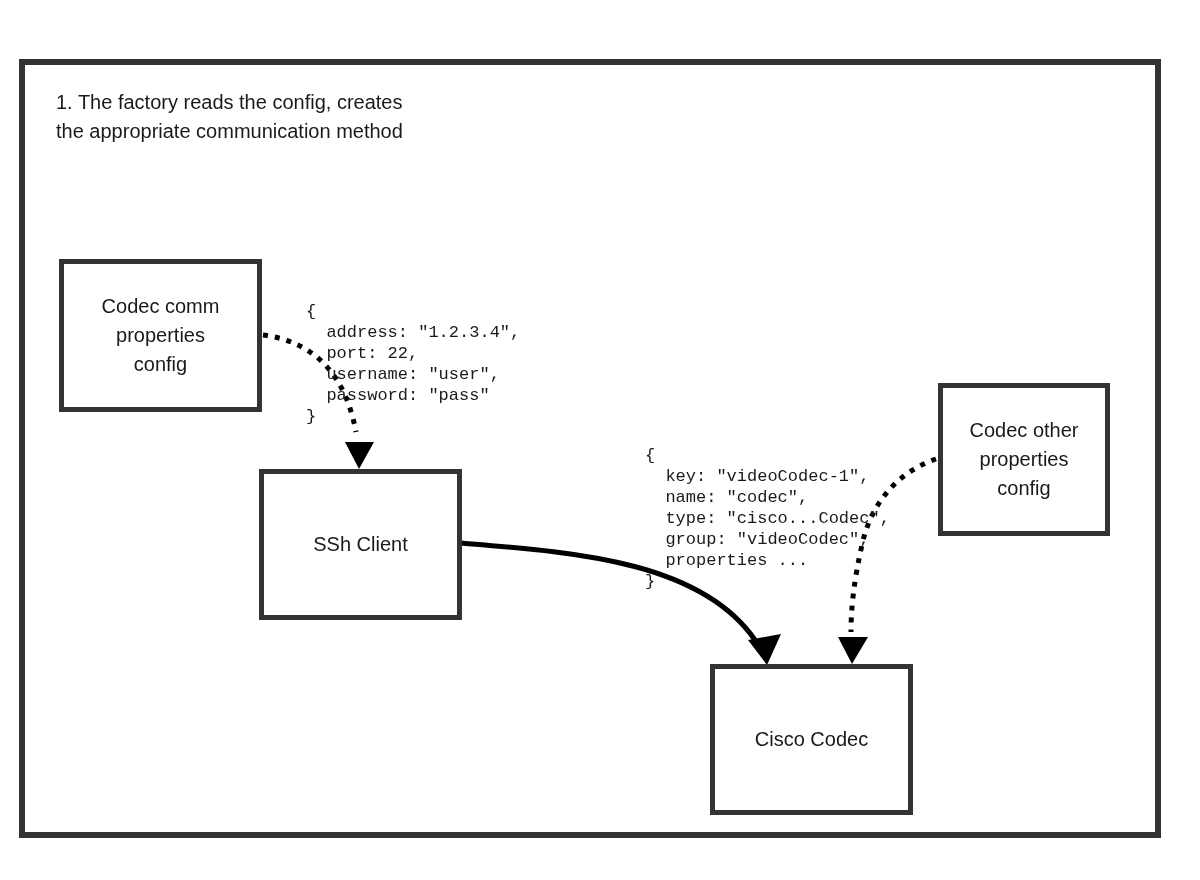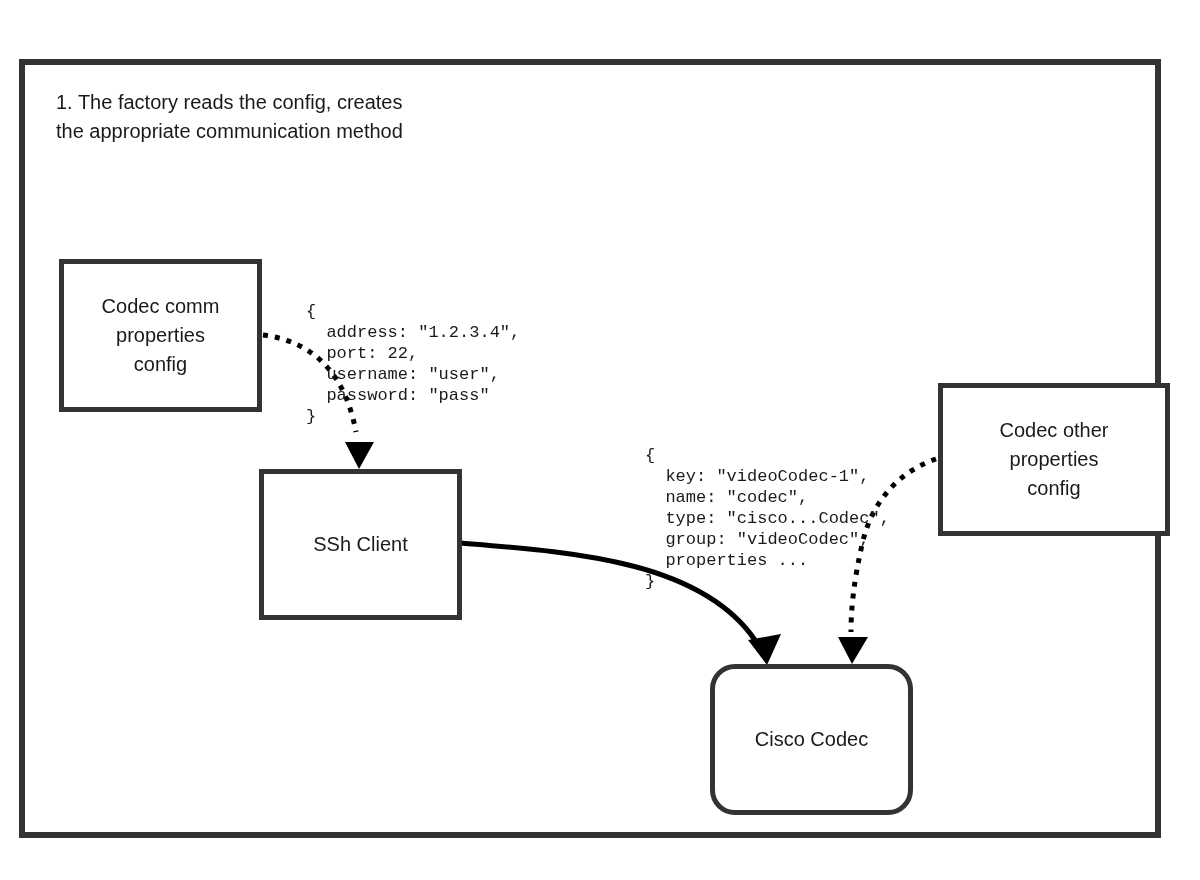--- a/index.html
+++ b/index.html
@@ -40,22 +40,22 @@
     text-align: center;
   }
   .node-label {
     font-size: 20px;
     line-height: 29px;
     white-space: pre-line;
     color: #1a1a1a;
   }
   .node-codec-comm  { left: 59px;  top: 259px; width: 203px; height: 153px; }
   .node-ssh-client  { left: 259px; top: 469px; width: 203px; height: 151px; text-align: center; }
-  .node-codec-other { left: 938px; top: 383px; width: 232px; height: 153px; }
-  .node-cisco-codec { left: 710px; top: 664px; width: 203px; height: 151px; border-radius: 25px; }
+  .node-codec-other { left: 938px; top: 383px; width: 172px; height: 153px; }
+  .node-cisco-codec { left: 710px; top: 664px; width: 203px; height: 151px; }
   .code-block {
     position: absolute;
     font-family: "Liberation Mono", monospace;
     font-size: 17px;
     line-height: 21px;
     white-space: pre;
     color: #1a1a1a;
     background: transparent;
   }
   .code-comm  { left: 306px; top: 301px; }

